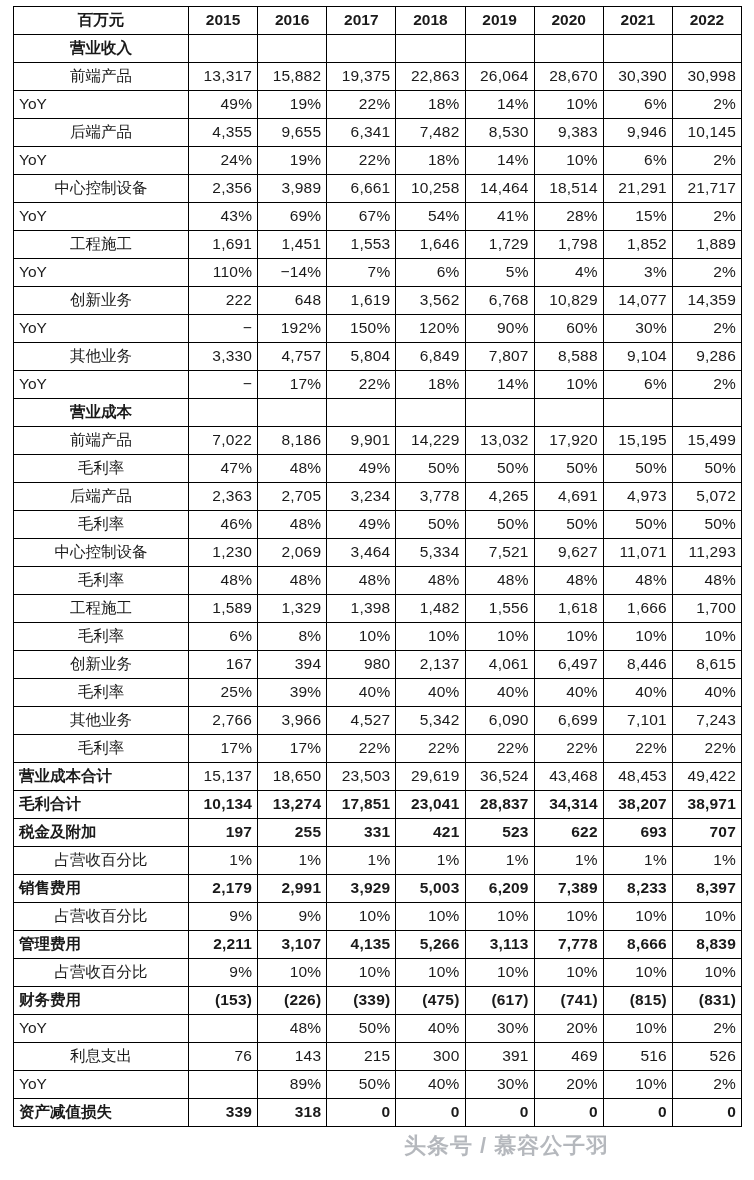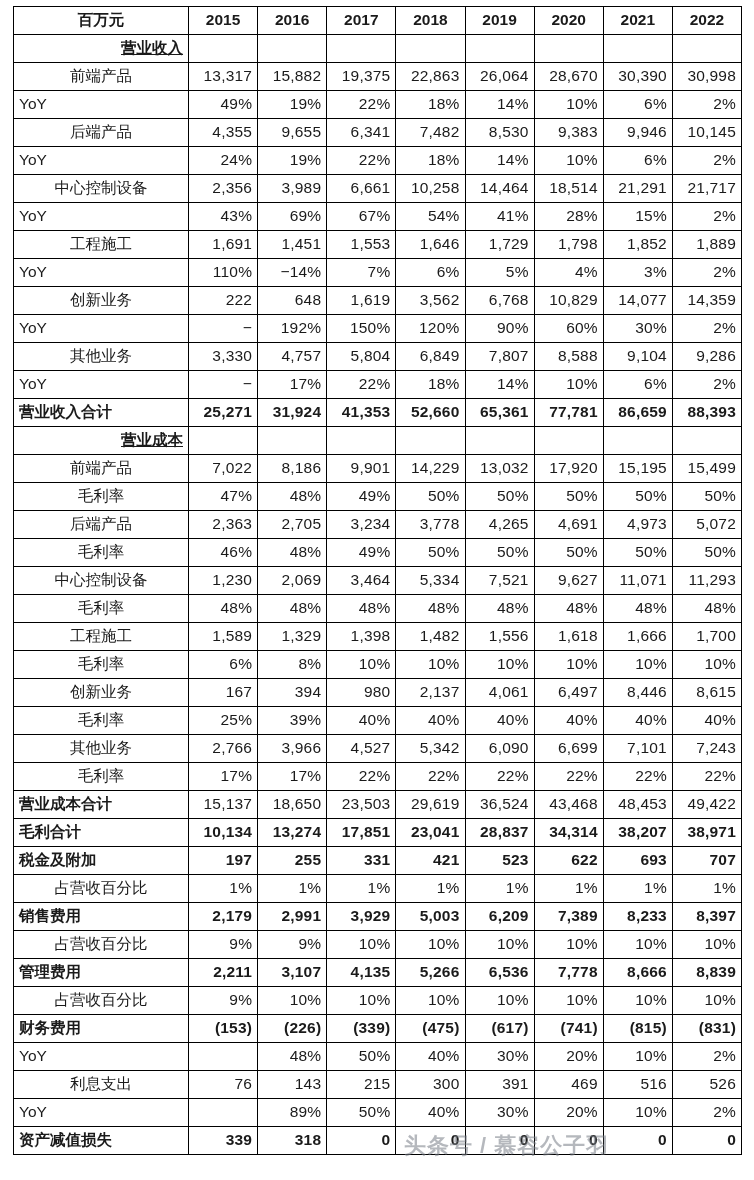--- a/index.html
+++ b/index.html
@@ -44,25 +44,24 @@
     overflow: hidden;
     box-sizing: border-box;
   }
   
   td.lab-head {
     text-align: center;
     font-weight: bold;
     font-size: 16px;
   }
   td.lab-section {
-    text-align: right;
+    text-align: center;
     font-weight: bold;
     padding-left: 8px;
     font-size: 16px;
-    text-decoration: underline;
   }
   td.lab-total {
     text-align: left;
     font-weight: bold;
     padding-left: 8px;
     font-size: 16px;
   }
   td.lab-item {
     text-align: center;
     padding-right: 26px;
@@ -277,31 +276,20 @@
           <td class="num">−</td>
           <td class="num">17%</td>
           <td class="num">22%</td>
           <td class="num">18%</td>
           <td class="num">14%</td>
           <td class="num">10%</td>
           <td class="num">6%</td>
           <td class="num">2%</td>
         </tr>
         <tr>
-          <td class="lab-total">营业收入合计</td>
-          <td class="num b">25,271</td>
-          <td class="num b">31,924</td>
-          <td class="num b">41,353</td>
-          <td class="num b">52,660</td>
-          <td class="num b">65,361</td>
-          <td class="num b">77,781</td>
-          <td class="num b">86,659</td>
-          <td class="num b">88,393</td>
-        </tr>
-        <tr>
           <td class="lab-section">营业成本</td>
           <td class="num b"></td>
           <td class="num b"></td>
           <td class="num b"></td>
           <td class="num b"></td>
           <td class="num b"></td>
           <td class="num b"></td>
           <td class="num b"></td>
           <td class="num b"></td>
         </tr>
@@ -502,21 +490,21 @@
           <td class="num">10%</td>
           <td class="num">10%</td>
           <td class="num">10%</td>
         </tr>
         <tr>
           <td class="lab-total">管理费用</td>
           <td class="num b">2,211</td>
           <td class="num b">3,107</td>
           <td class="num b">4,135</td>
           <td class="num b">5,266</td>
-          <td class="num b">6,536</td>
+          <td class="num b">3,113</td>
           <td class="num b">7,778</td>
           <td class="num b">8,666</td>
           <td class="num b">8,839</td>
         </tr>
         <tr>
           <td class="lab-sub">占营收百分比</td>
           <td class="num">9%</td>
           <td class="num">10%</td>
           <td class="num">10%</td>
           <td class="num">10%</td>

